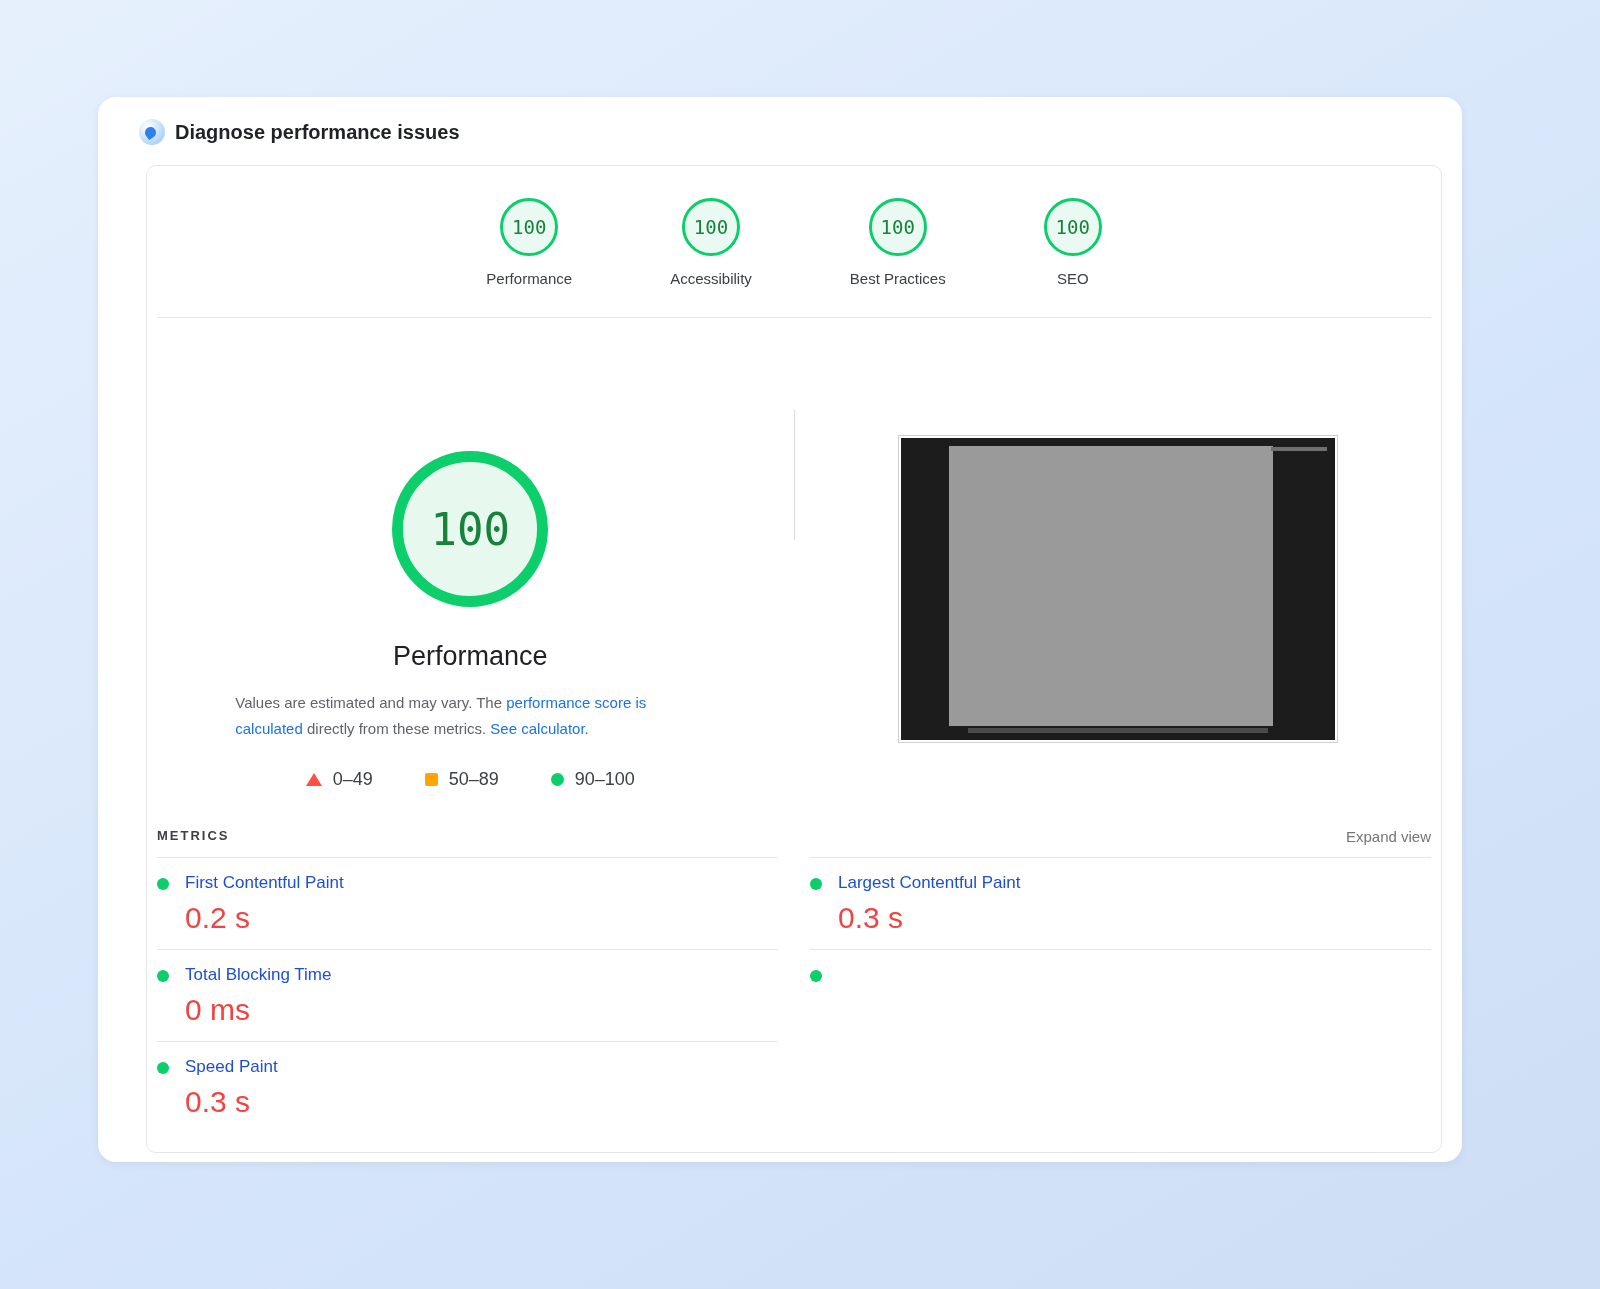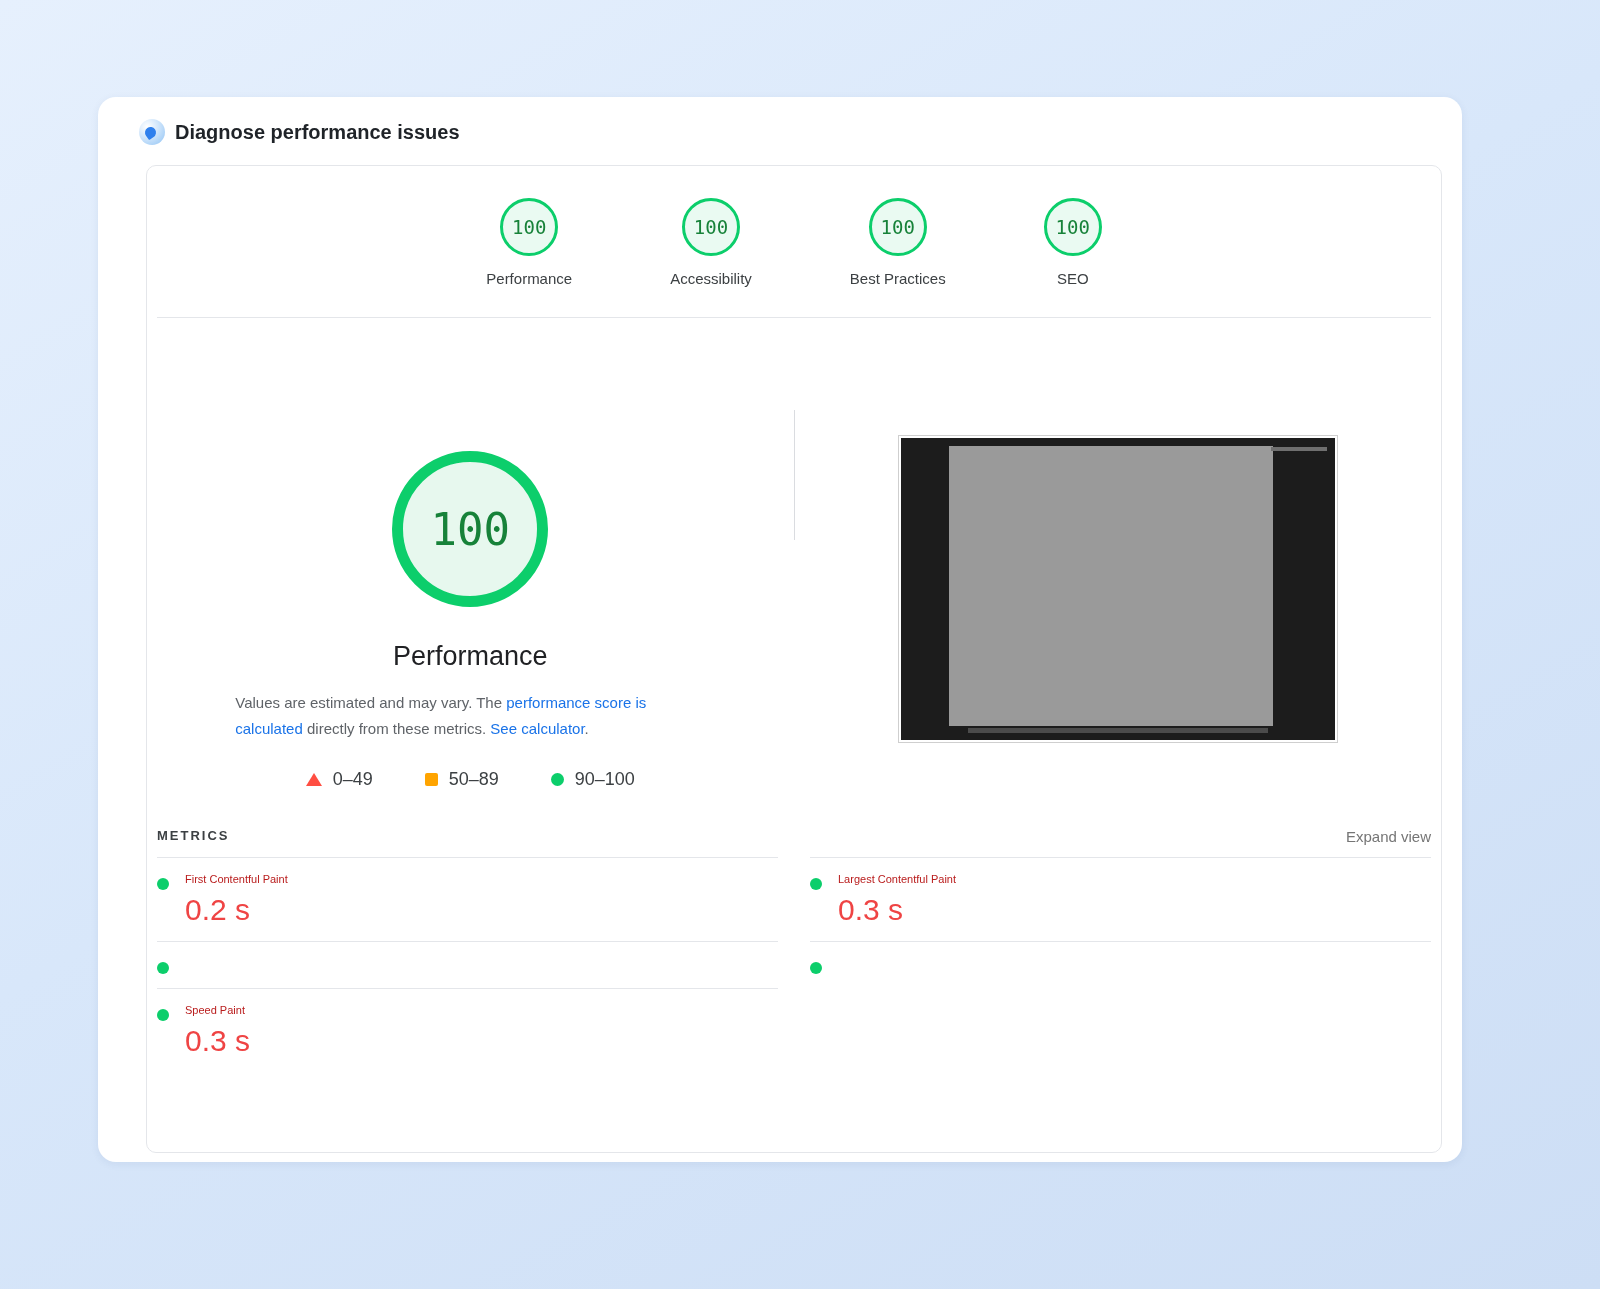--- a/index.html
+++ b/index.html
@@ -120,21 +120,21 @@
   .expand { font-size:15px; color:#757575; cursor:pointer; }
   .metrics-grid {
     display:grid; grid-template-columns:1fr 1fr; column-gap:32px;
   }
   .metric {
     border-top:1px solid #e4e6ea;
     padding:15px 0 14px 0;
     display:flex; gap:16px; align-items:flex-start;
   }
   .metric-dot { width:12px; height:12px; border-radius:50%; background:#0cce6b; margin-top:5px; flex:0 0 auto; }
-  .metric-name { font-size:11px; color:#b91c1c; }
+  .metric-name { font-size:17px; color:#1d4ed8; }
   .metric-value {
     margin-top:8px; font-size:30px; color:#ef4444;
   }
 </style>
 </head>
 <body>
 
 <div class="card">
 
   <div class="card-header">
@@ -219,20 +219,24 @@
         <div class="metrics-col">
           <div class="metric">
             <span class="metric-dot"></span>
             <div>
               <div class="metric-name">First Contentful Paint</div>
               <div class="metric-value">0.2 s</div>
             </div>
           </div>
           <div class="metric">
             <span class="metric-dot"></span>
+            <div>
+              <div class="metric-name">Total Blocking Time</div>
+              <div class="metric-value">0 ms</div>
+            </div>
           </div>
           <div class="metric">
             <span class="metric-dot"></span>
             <div>
               <div class="metric-name">Speed Paint</div>
               <div class="metric-value">0.3 s</div>
             </div>
           </div>
         </div>
 

